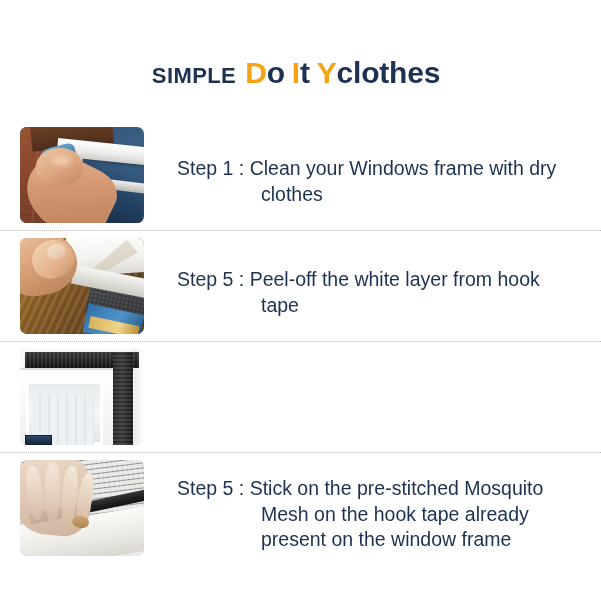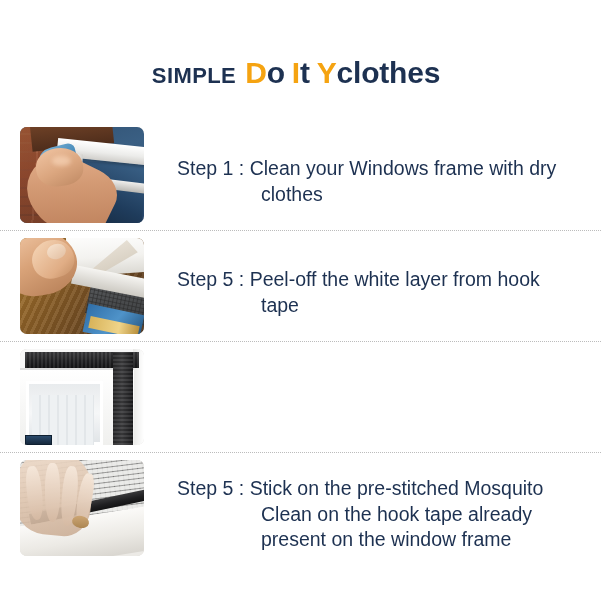--- a/index.html
+++ b/index.html
@@ -428,19 +428,19 @@
           <div class="a4-f1"></div>
           <div class="a4-f2"></div>
           <div class="a4-f3"></div>
           <div class="a4-f4"></div>
           <div class="a4-tip"></div>
         </div>
       </div>
       <div class="step-text">
         <span class="hang">
           <span class="label">Step 5 : </span>
-          <span>Stick on the pre-stitched Mosquito Clean on the hook tape already present on the window frame</span>
+          <span>Stick on the pre-stitched Mosquito Mesh on the hook tape already present on the window frame</span>
         </span>
       </div>
     </div>
 
   </div>
 </div>
 
 </body></html>

